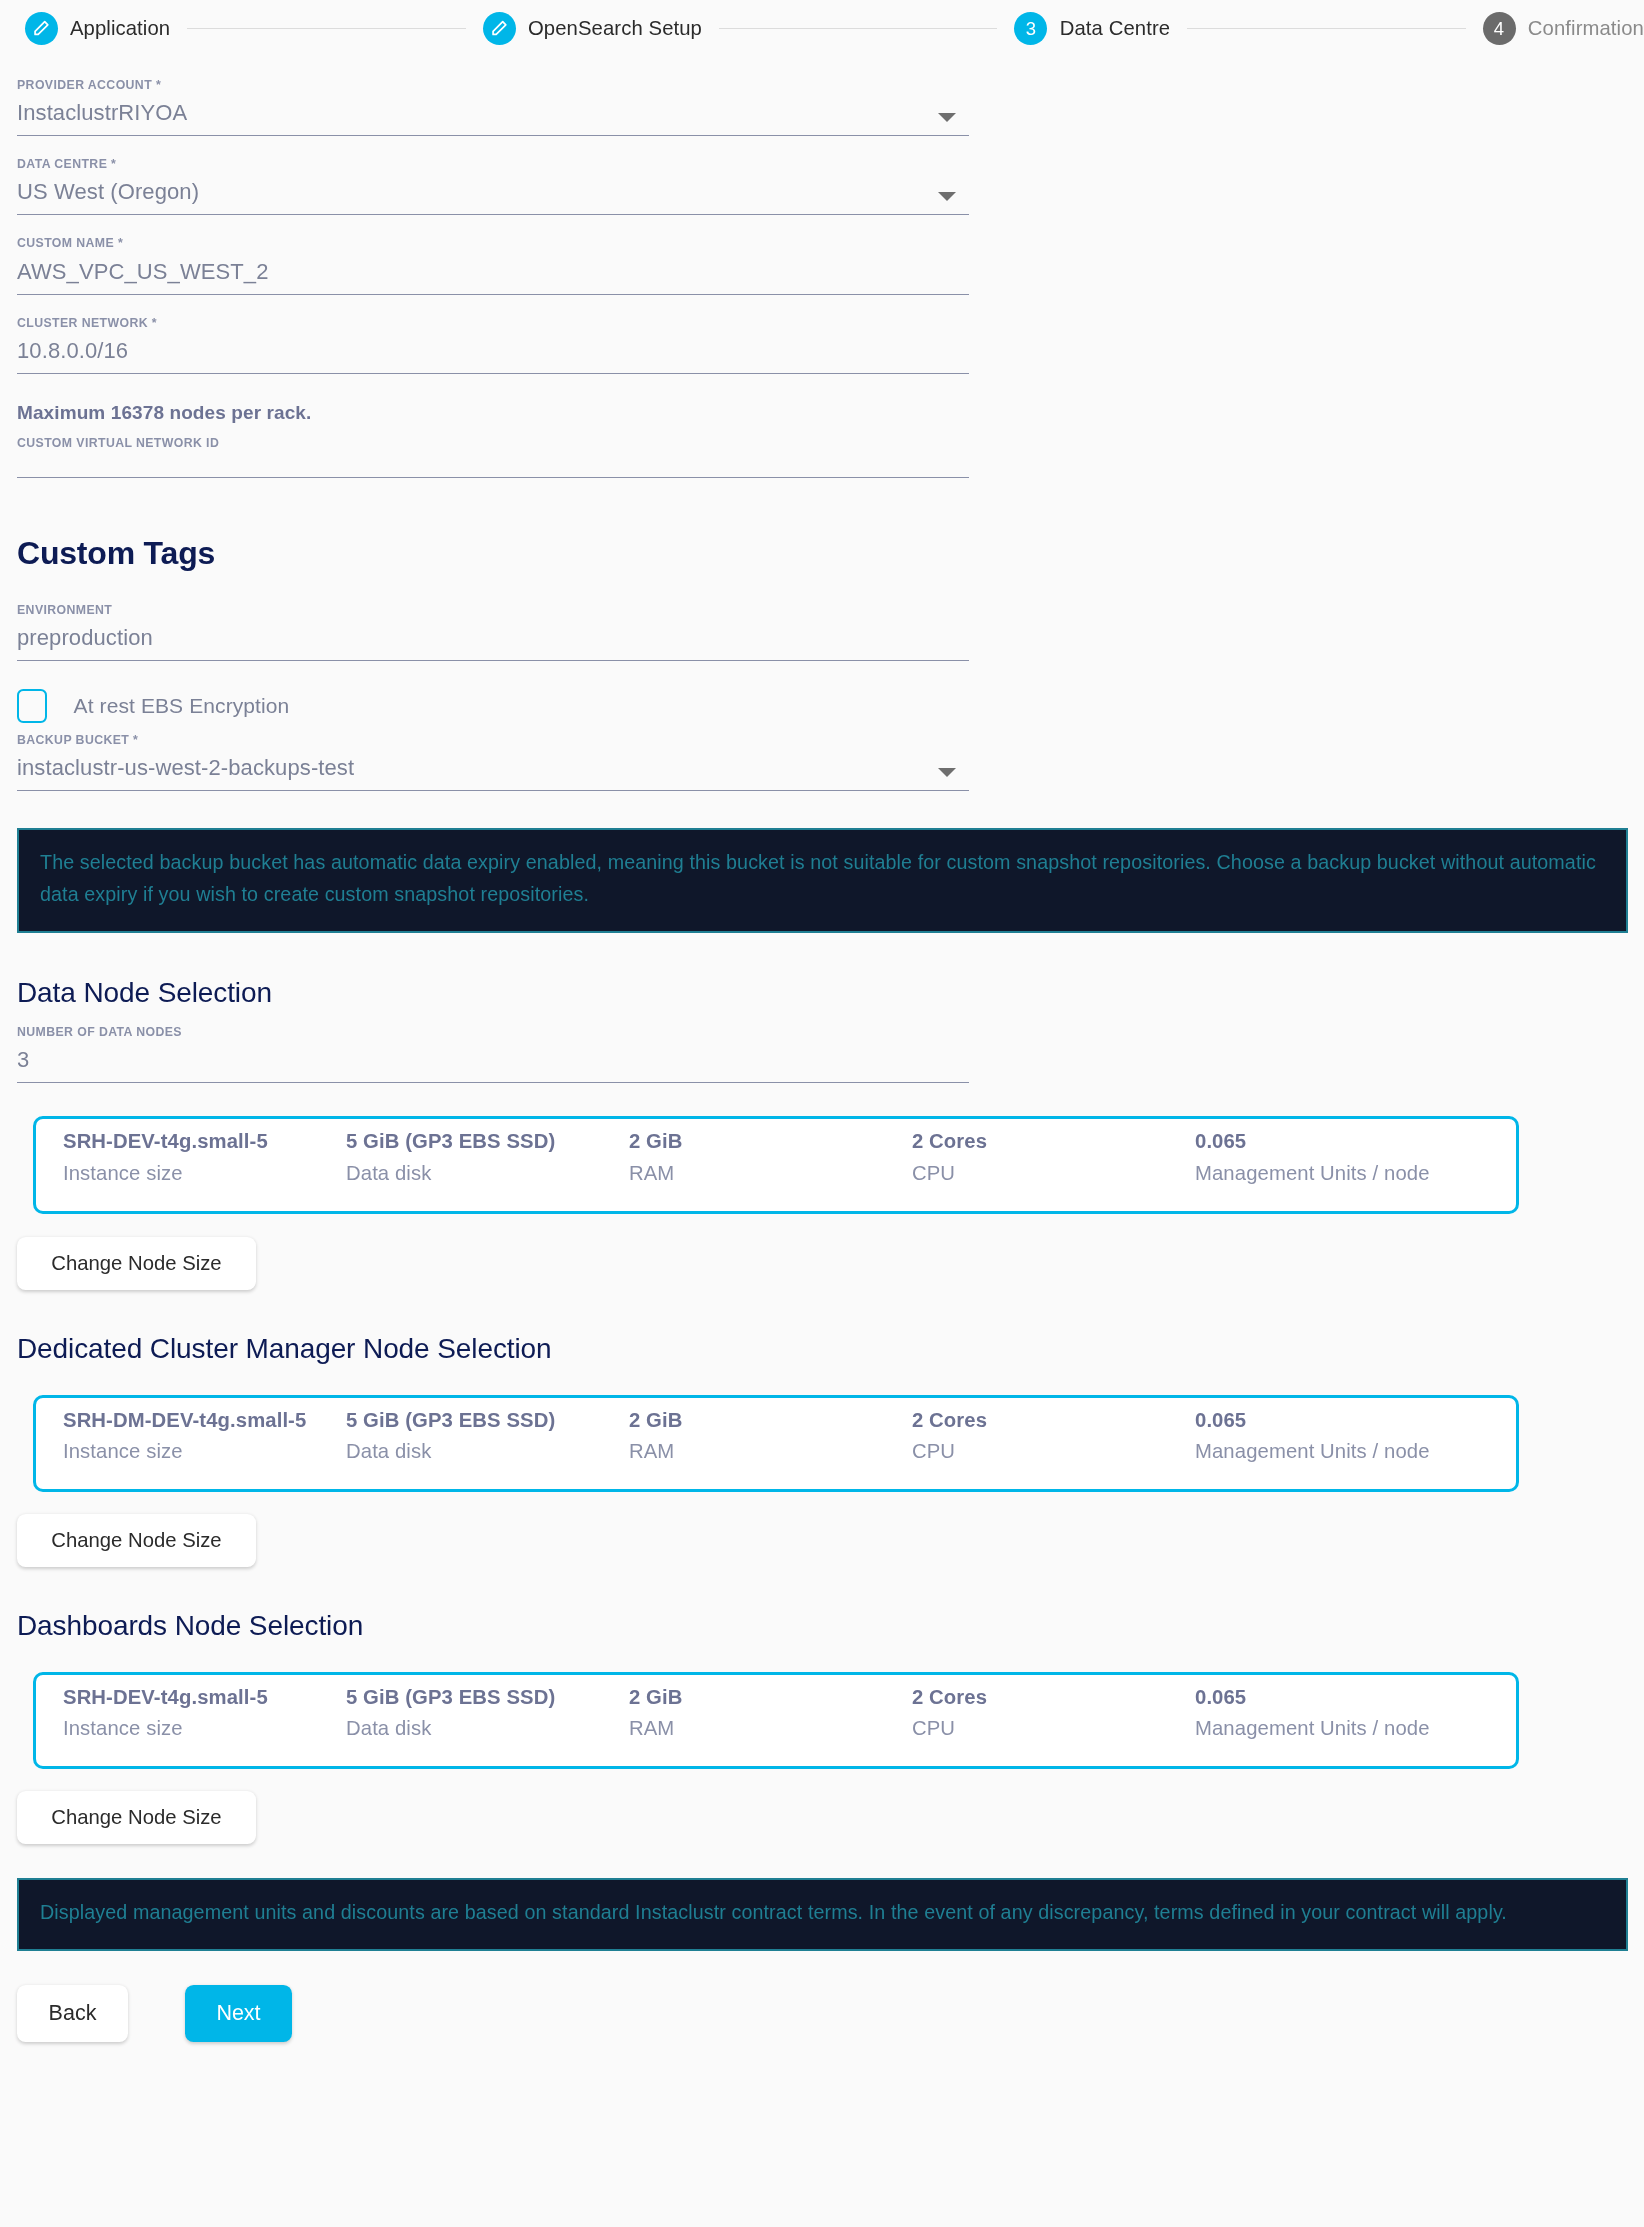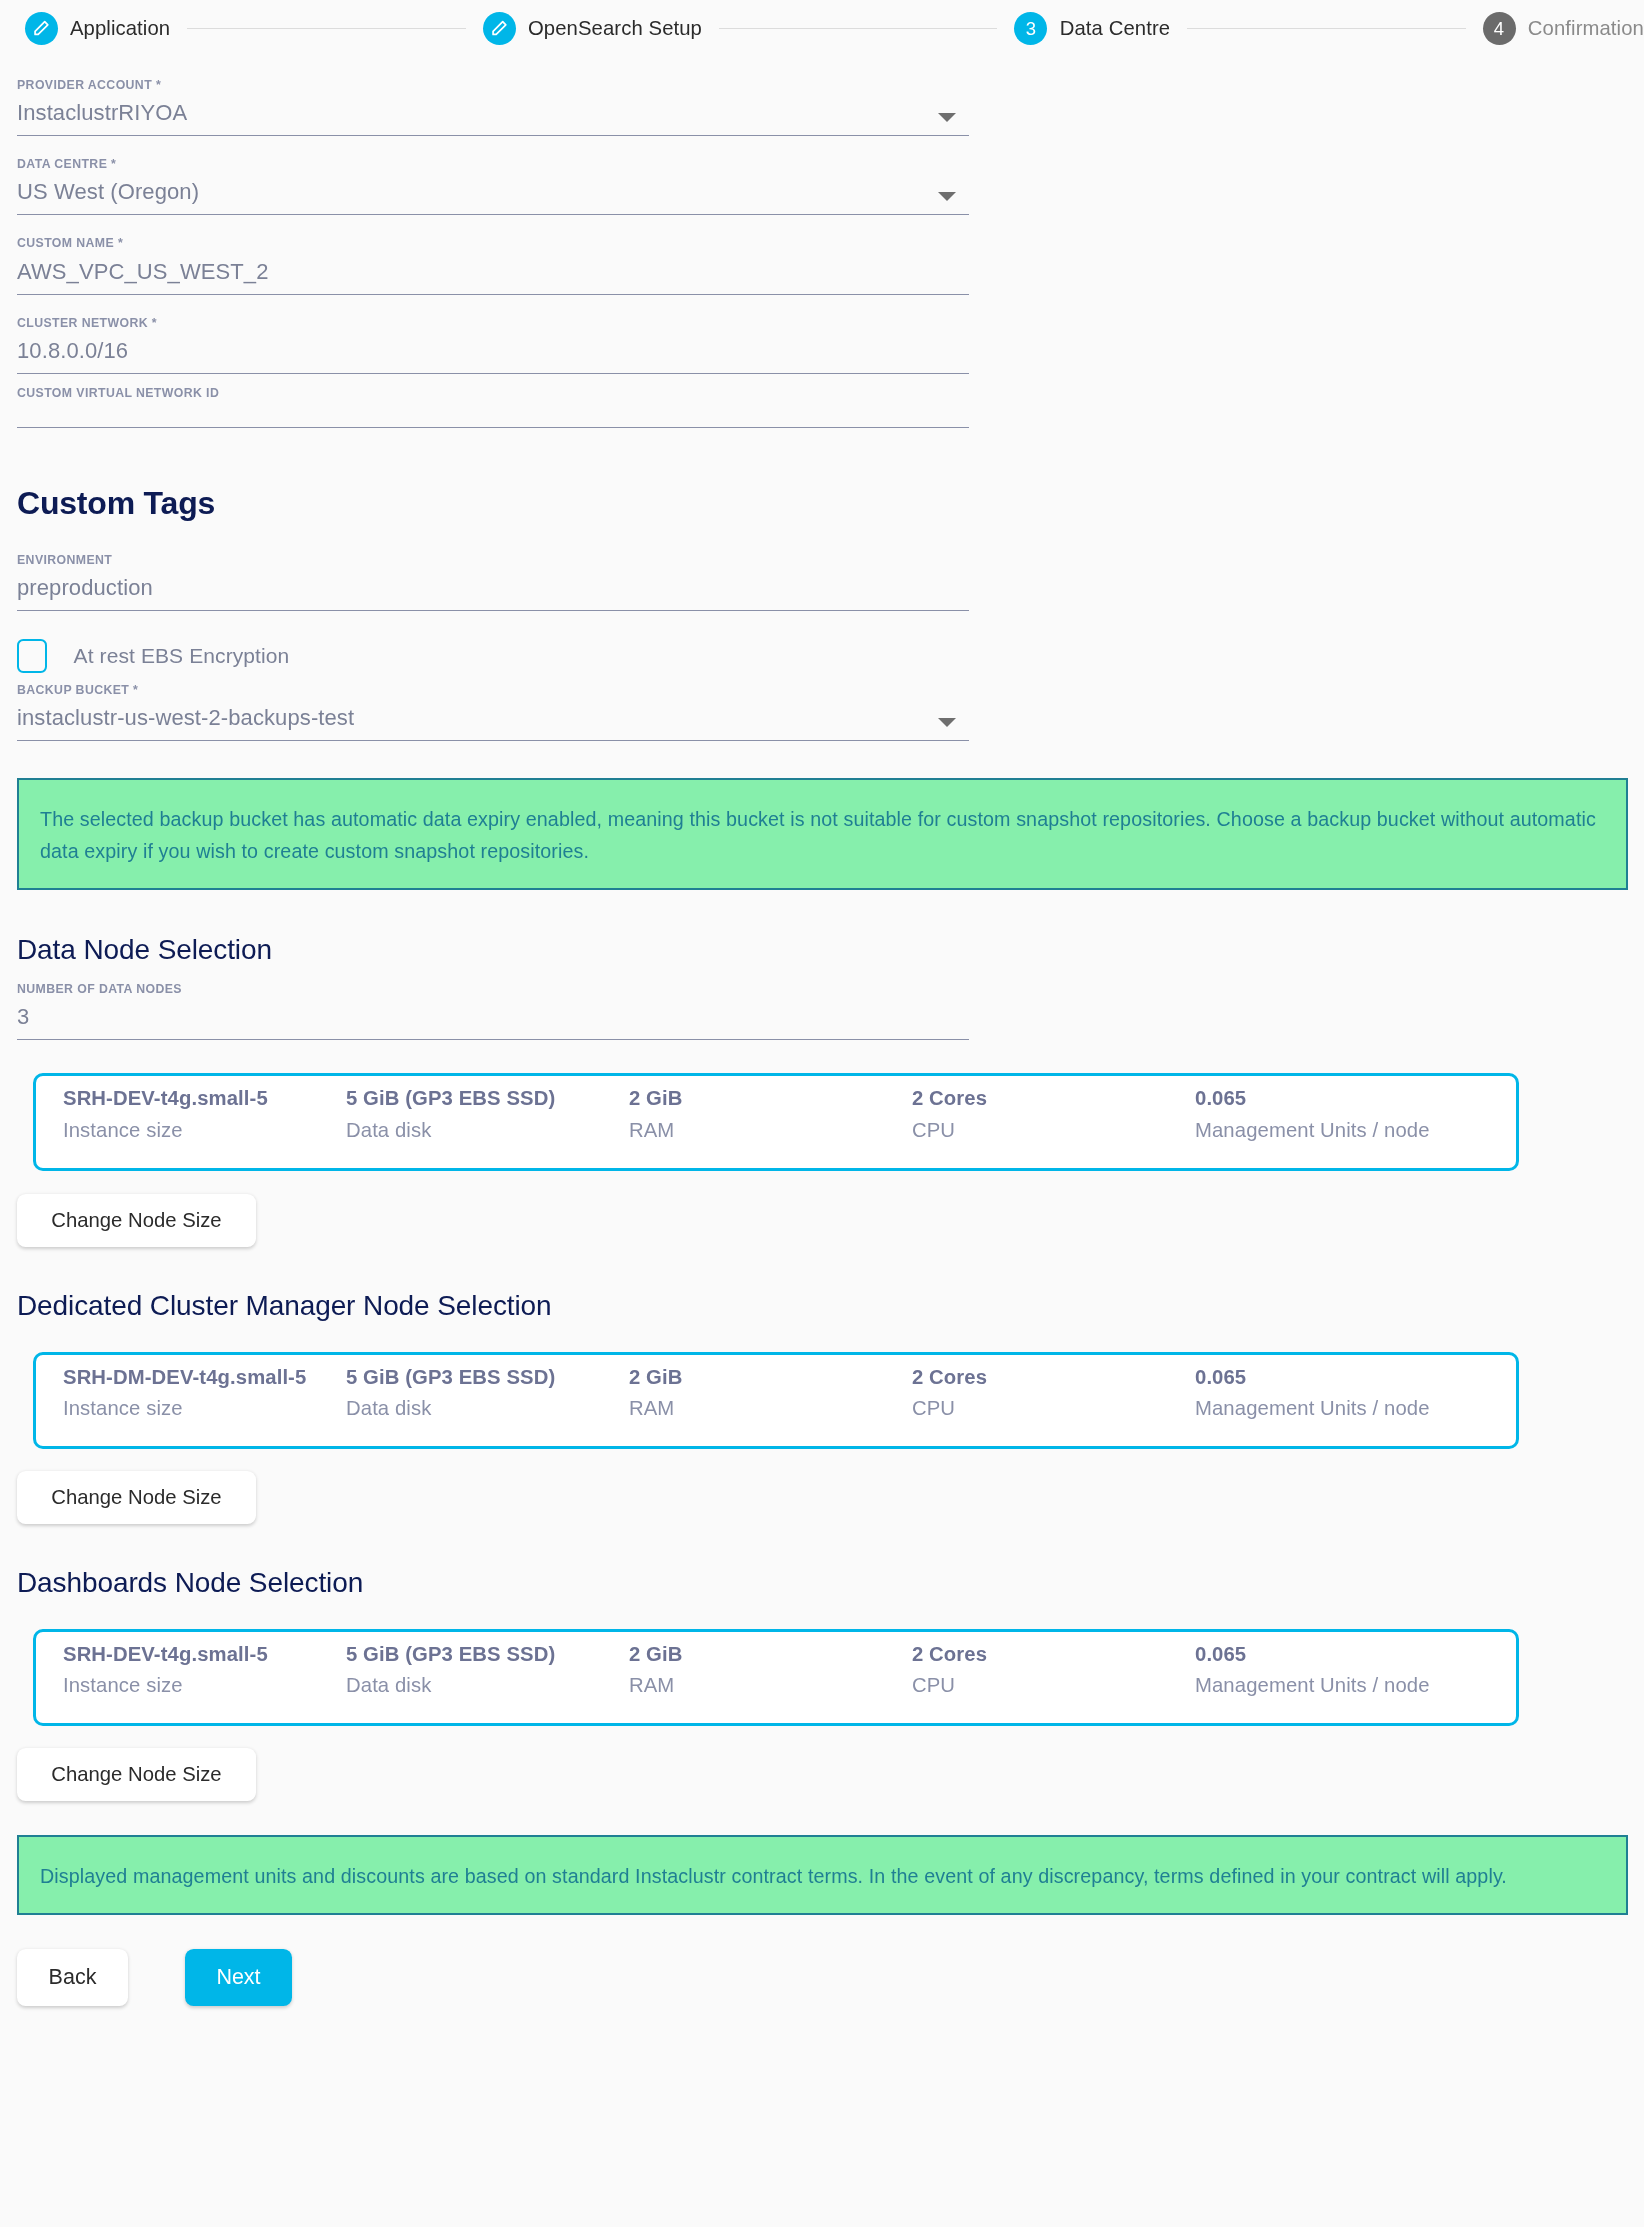--- a/index.html
+++ b/index.html
@@ -87,22 +87,22 @@
     border-radius: 6.2px; background: #fafafa; flex: 0 0 auto;
   }
   .checkbox-label {
     margin-left: 27px; font-size: 21px; font-weight: 300;
     color: #7b8196; letter-spacing: 0.1px;
   }
 
   
   .alert {
     width: 1611px; margin-left: 17px;
-    background: #86efac; border: 2.5px solid #1f7f93;
-    padding: 23px 21px 21px 21px;
+    background: #0f172a; border: 2.5px solid #1f7f93;
+    padding: 16px 21px 21px 21px;
   }
   .alert p {
     font-size: 19.7px; font-weight: 300; color: #1f7f93;
     line-height: 32px; letter-spacing: 0.1px;
   }
 
   
   .node-card {
     width: 1486px; margin-left: 33px;
     border: 3.7px solid #00b6e8; border-radius: 9.9px;
@@ -213,20 +213,21 @@
         </div>
       </div>
 
       <div class="field">
         <div class="field-label">CLUSTER NETWORK *</div>
         <div class="field-box">
           <div class="field-value">10.8.0.0/16</div>
         </div>
       </div>
 
+      <div class="note-strong" style="margin-top:28px;">Maximum 16378 nodes per rack.</div>
 
       <div class="field" style="margin-top:12.3px;">
         <div class="field-label">CUSTOM VIRTUAL NETWORK ID</div>
         <div class="field-box" style="padding-top:3.7px;padding-bottom:4.9px;">
           <div class="field-value" style="min-height:18.5px;"></div>
         </div>
       </div>
 
       <h2 class="section-title" style="margin-top:57px;">Custom Tags</h2>
 

